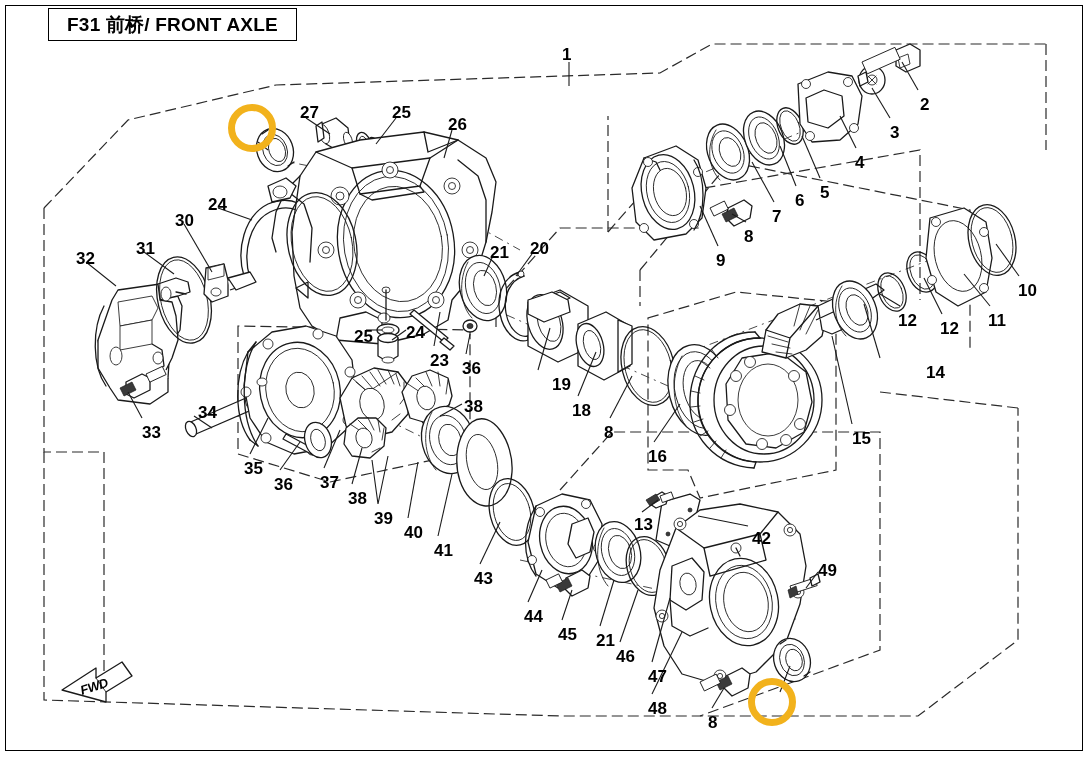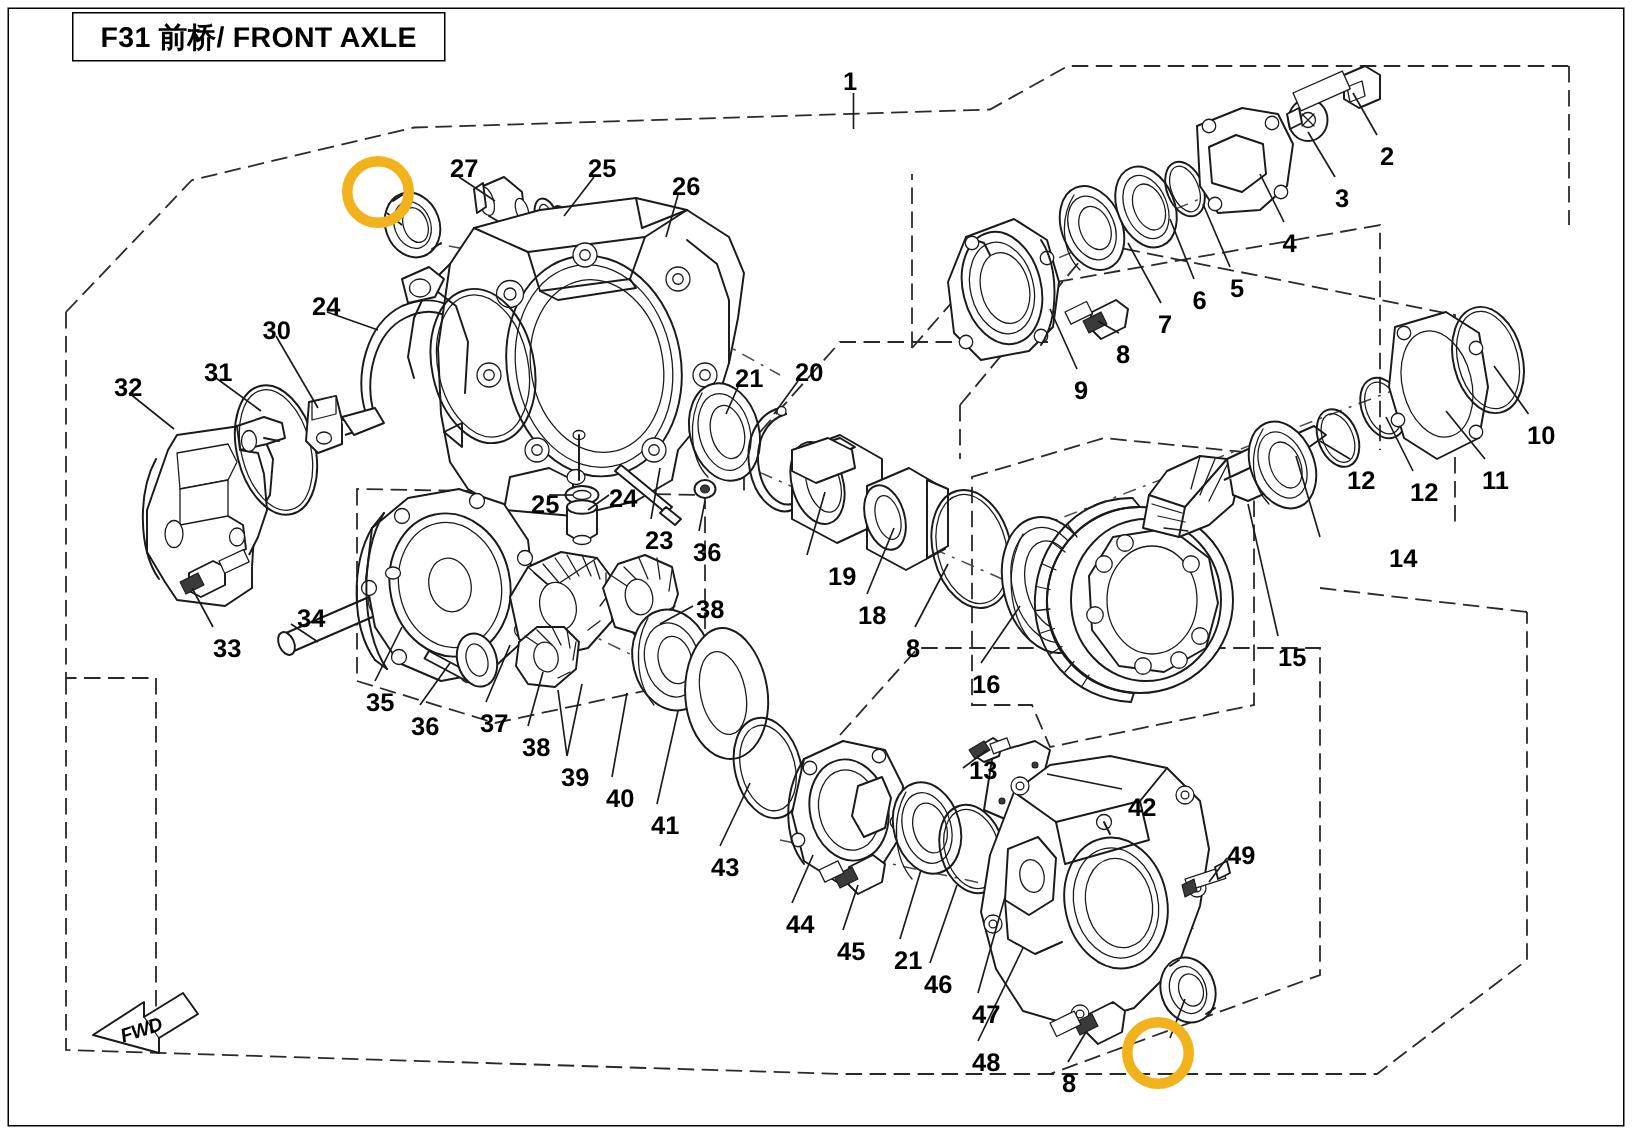--- a/index.html
+++ b/index.html
@@ -745,21 +745,21 @@
       <div class="callout-num" style="left: 188px; top: 404px; margin-left: 10px;">34</div>
       <div class="callout-num" style="left: 244px; top: 460px;">35</div>
       <div class="callout-num" style="left: 274px; top: 476px;">36</div>
       <div class="callout-num" style="left: 320px; top: 474px; text-align: right;">37</div>
       <div class="callout-num" style="left: 348px; top: 490px;">38</div>
       <div class="callout-num" style="left: 464px; top: 398px;">38</div>
       <div class="callout-num" style="left: 374px; top: 510px;">39</div>
       <div class="callout-num" style="left: 404px; top: 524px;">40</div>
       <div class="callout-num" style="left: 434px; top: 542px;">41</div>
       <div class="callout-num" style="left: 752px; top: 530px;">42</div>
-      <div class="callout-num" style="left: 634px; top: 505px; margin-left: 12px;">13</div>
+      <div class="callout-num" style="left: 634px; top: 516px;">13</div>
       <div class="callout-num" style="left: 474px; top: 570px;">43</div>
       <div class="callout-num" style="left: 524px; top: 608px;">44</div>
       <div class="callout-num" style="left: 558px; top: 626px;">45</div>
       <div class="callout-num" style="left: 596px; top: 632px;">21</div>
       <div class="callout-num" style="left: 616px; top: 648px;">46</div>
       <div class="callout-num" style="left: 648px; top: 668px;">47</div>
       <div class="callout-num" style="left: 648px; top: 700px;">48</div>
       <div class="callout-num" style="left: 708px; top: 714px;">8</div>
       <div class="callout-num" style="left: 818px; top: 562px;">49</div>
     </div>

